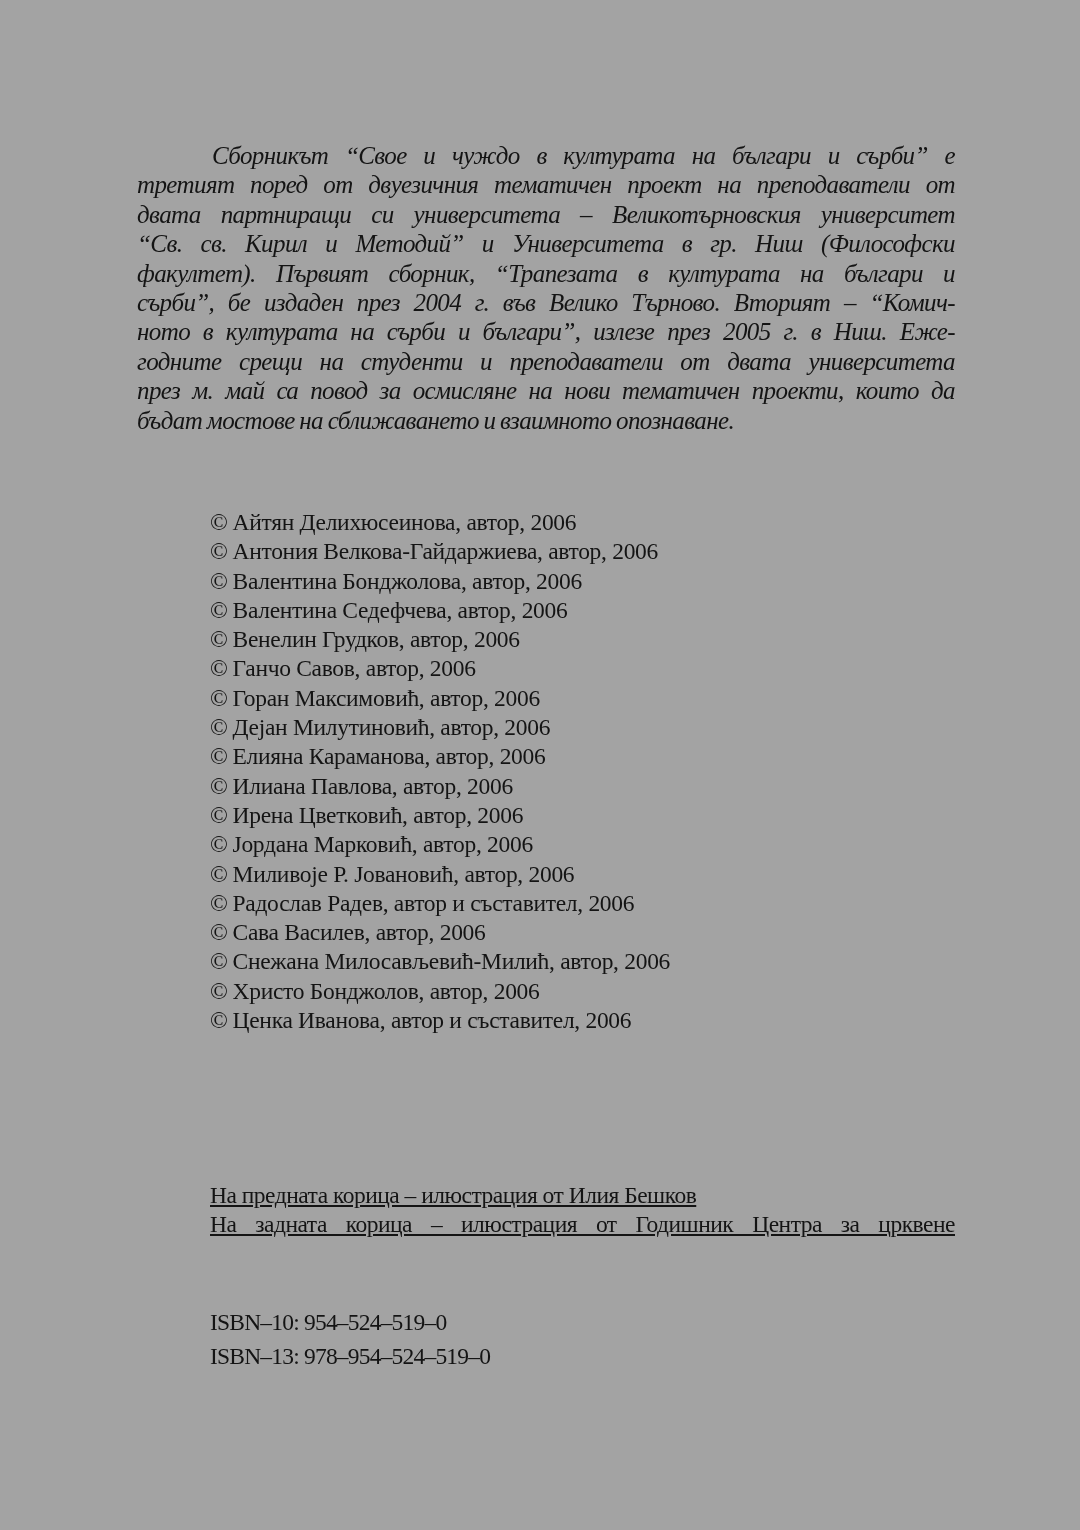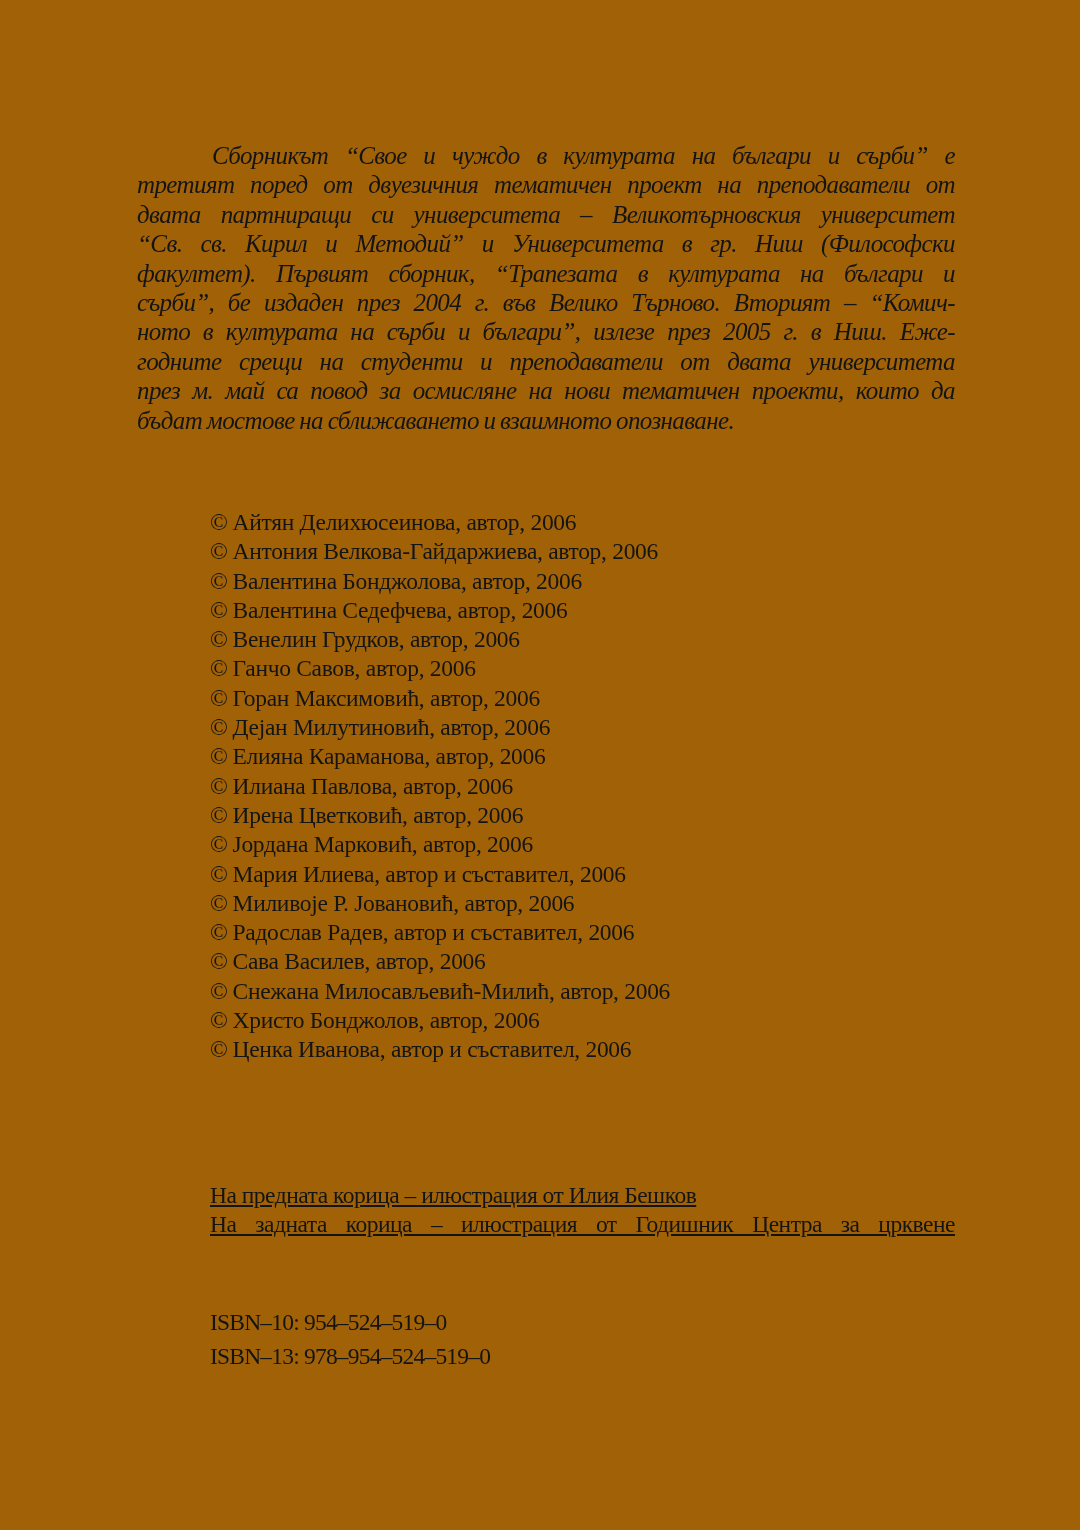--- a/index.html
+++ b/index.html
@@ -14,21 +14,21 @@
       overflow: hidden;
       color: #141414;
       font-family: "Liberation Serif", "DejaVu Serif", serif;
     }
     .page {
       position: absolute;
       left: 0;
       top: 0;
       width: 1080px;
       height: 1530px;
-      background: #a16207;
+      background: #a3a3a3;
     }
     .abstract {
       position: absolute;
       left: 137px;
       top: 141px;
       width: 818px;
       font-style: italic;
       font-size: 25px;
       line-height: 29.4px;
       letter-spacing: -0.6px;
@@ -124,21 +124,20 @@
     <li><span class="sym">©</span><span>Валентина Бонджолова, автор, 2006</span></li>
     <li><span class="sym">©</span><span>Валентина Седефчева, автор, 2006</span></li>
     <li><span class="sym">©</span><span>Венелин Грудков, автор, 2006</span></li>
     <li><span class="sym">©</span><span>Ганчо Савов, автор, 2006</span></li>
     <li><span class="sym">©</span><span>Горан Максимовић, автор, 2006</span></li>
     <li><span class="sym">©</span><span>Дејан Милутиновић, автор, 2006</span></li>
     <li><span class="sym">©</span><span>Елияна Караманова, автор, 2006</span></li>
     <li><span class="sym">©</span><span>Илиана Павлова, автор, 2006</span></li>
     <li><span class="sym">©</span><span>Ирена Цветковић, автор, 2006</span></li>
     <li><span class="sym">©</span><span>Јордана Марковић, автор, 2006</span></li>
-    <li><span class="sym">©</span><span>Мария Илиева, автор и съставител, 2006</span></li>
     <li><span class="sym">©</span><span>Миливоје Р. Јовановић, автор, 2006</span></li>
     <li><span class="sym">©</span><span>Радослав Радев, автор и съставител, 2006</span></li>
     <li><span class="sym">©</span><span>Сава Василев, автор, 2006</span></li>
     <li><span class="sym">©</span><span>Снежана Милосављевић-Милић, автор, 2006</span></li>
     <li><span class="sym">©</span><span>Христо Бонджолов, автор, 2006</span></li>
     <li><span class="sym">©</span><span>Ценка Иванова, автор и съставител, 2006</span></li>
   </ul>
 
   <div class="covers">
     <span class="line indent">На предната корица – илюстрация от Илия Бешков</span>

